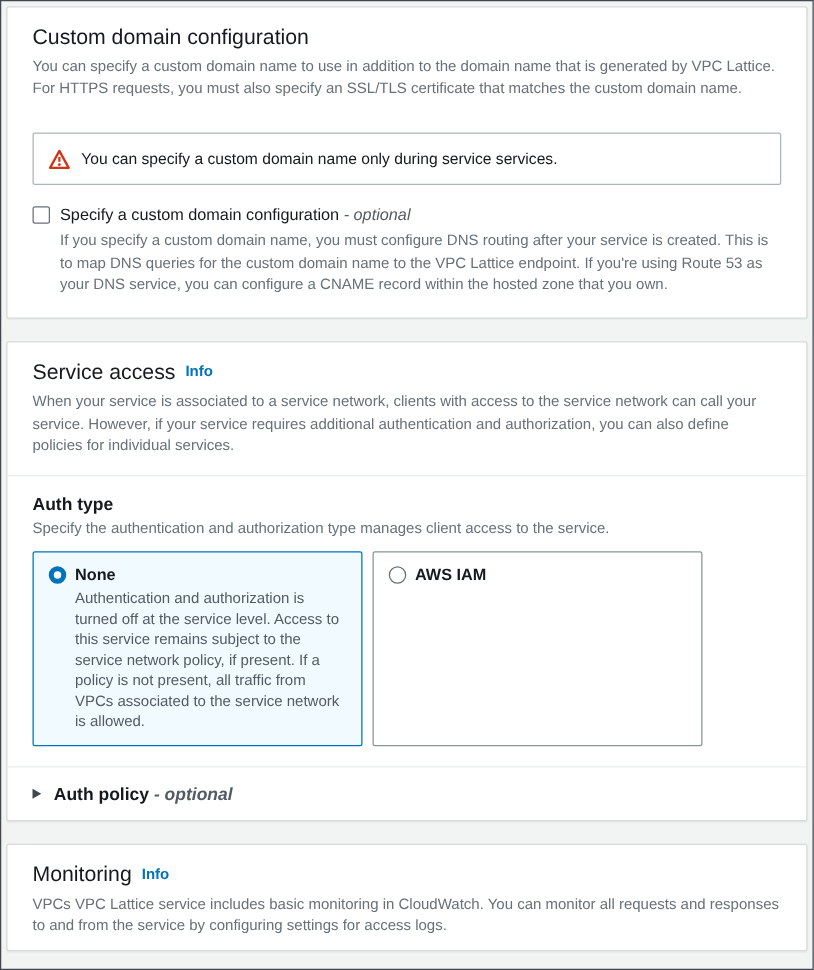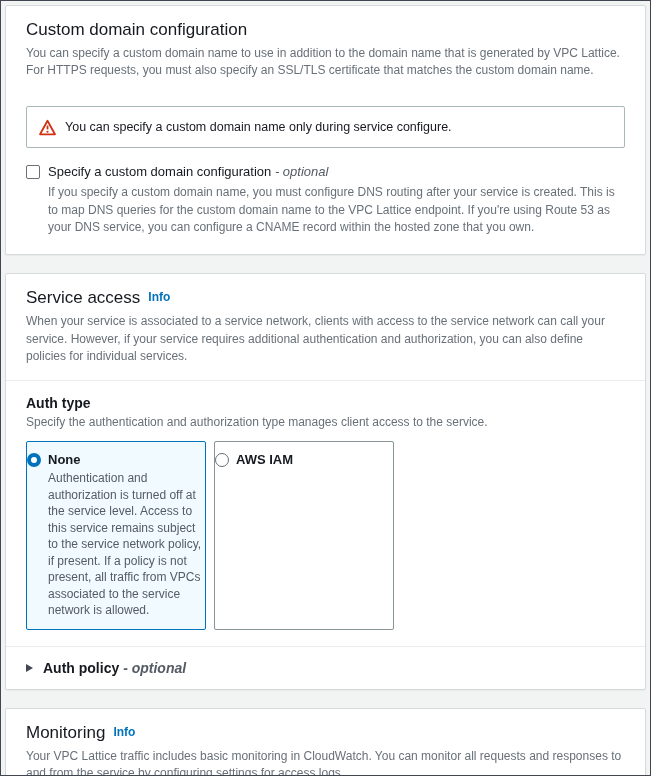--- a/index.html
+++ b/index.html
@@ -23,21 +23,21 @@
   .alert{display:flex;align-items:flex-start;gap:9px;border:1px solid #aab7b8;border-radius:2px;padding:11px 12px;margin:4px 0 16px;}
   .warn-icon{flex:none;line-height:0;padding-top:1px;}
   .alert-text{font-size:12.5px;color:#16191f;line-height:1.4;padding-top:1px;}
   .checkbox-row{display:flex;align-items:center;gap:8px;}
   .checkbox{width:14px;height:14px;border:1px solid #687078;border-radius:2px;background:#fff;flex:none;cursor:pointer;}
   .checkbox-label{font-size:13px;color:#16191f;cursor:pointer;}
   .optional{font-style:italic;color:#545b64;}
   .indent{margin:5px 0 2px 22px;}
   .field-label{font-size:14px;font-weight:700;margin:2px 0 3px;}
   .tiles{display:flex;gap:8px;margin-top:10px;}
-  .tile{width:180px;border:1px solid #879596;border-radius:2px;padding:10px 0;background:#fff;cursor:pointer;}
+  .tile{width:264px;border:1px solid #879596;border-radius:2px;padding:10px 12px;background:#fff;cursor:pointer;}
   .tile.selected{border:1px solid #0073bb;background:#f1faff;}
   .tile-head{display:flex;align-items:center;gap:7px;margin-bottom:3px;}
   .radio{width:14px;height:14px;border-radius:50%;background:#fff;border:1px solid #687078;flex:none;cursor:pointer;}
   .radio.checked{border:4px solid #0073bb;}
   .tile-label{font-size:13px;font-weight:700;}
   .tile-desc{font-size:12px;line-height:1.38;color:#545b64;margin:0 0 0 21px;}
   .expander{display:flex;align-items:center;gap:10px;padding:13px 20px;border-top:1px solid #eaeded;cursor:pointer;}
   .caret{width:0;height:0;border-left:7px solid #414750;border-top:4.5px solid transparent;border-bottom:4.5px solid transparent;}
   .expander-label{font-size:14px;font-weight:700;}
 </style>
@@ -53,21 +53,21 @@
     </div>
     <div class="card-body">
       <div class="alert">
         <span class="warn-icon">
           <svg width="17" height="17" viewBox="0 0 16 16">
             <path d="M8 1.6 L15 14.4 H1 Z" fill="none" stroke="#d13212" stroke-width="1.7" stroke-linejoin="round"></path>
             <line x1="8" y1="6.2" x2="8" y2="9.8" stroke="#d13212" stroke-width="1.7"></line>
             <circle cx="8" cy="12" r="1.05" fill="#d13212"></circle>
           </svg>
         </span>
-        <span class="alert-text">You can specify a custom domain name only during service configure.</span>
+        <span class="alert-text">You can specify a custom domain name only during service services.</span>
       </div>
       <div class="checkbox-row">
         <span class="checkbox"></span>
         <span class="checkbox-label">
           <span>Specify a custom domain configuration</span>
           <span class="optional">- optional</span>
         </span>
       </div>
       <p class="desc indent">If you specify a custom domain name, you must configure DNS routing after your service is created. This is to map DNS queries for the custom domain name to the VPC Lattice endpoint. If you're using Route 53 as your DNS service, you can configure a CNAME record within the hosted zone that you own.</p>
     </div>
@@ -102,18 +102,18 @@
       <span class="expander-label">
         <span>Auth policy</span>
         <span class="optional">- optional</span>
       </span>
     </div>
   </section>
 
   <section class="card">
     <div class="card-header">
       <h2 class="card-title">Monitoring</h2><span class="info-link">Info</span>
-      <p class="desc">Your VPC Lattice traffic includes basic monitoring in CloudWatch. You can monitor all requests and responses to and from the service by configuring settings for access logs.</p>
+      <p class="desc">VPCs VPC Lattice service includes basic monitoring in CloudWatch. You can monitor all requests and responses to and from the service by configuring settings for access logs.</p>
     </div>
 
   </section>
 
 </div>
 
 </body></html>

